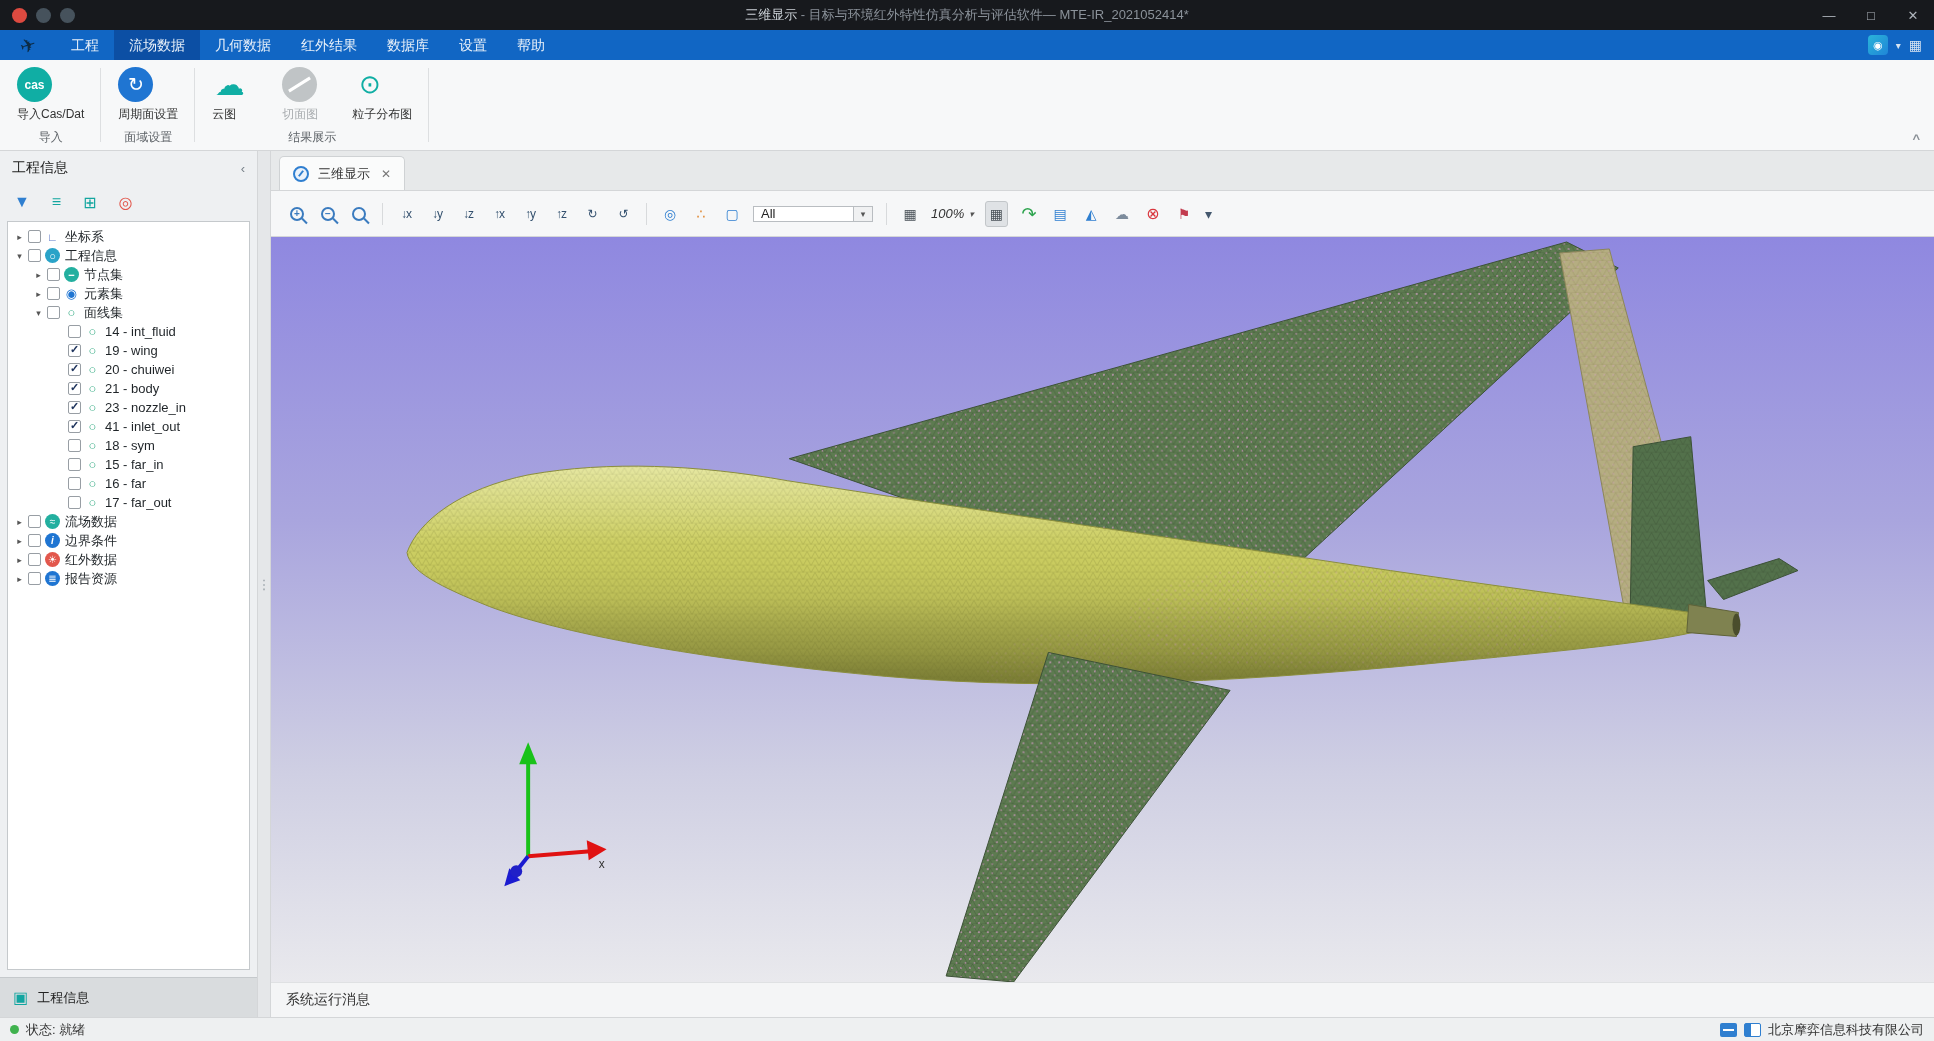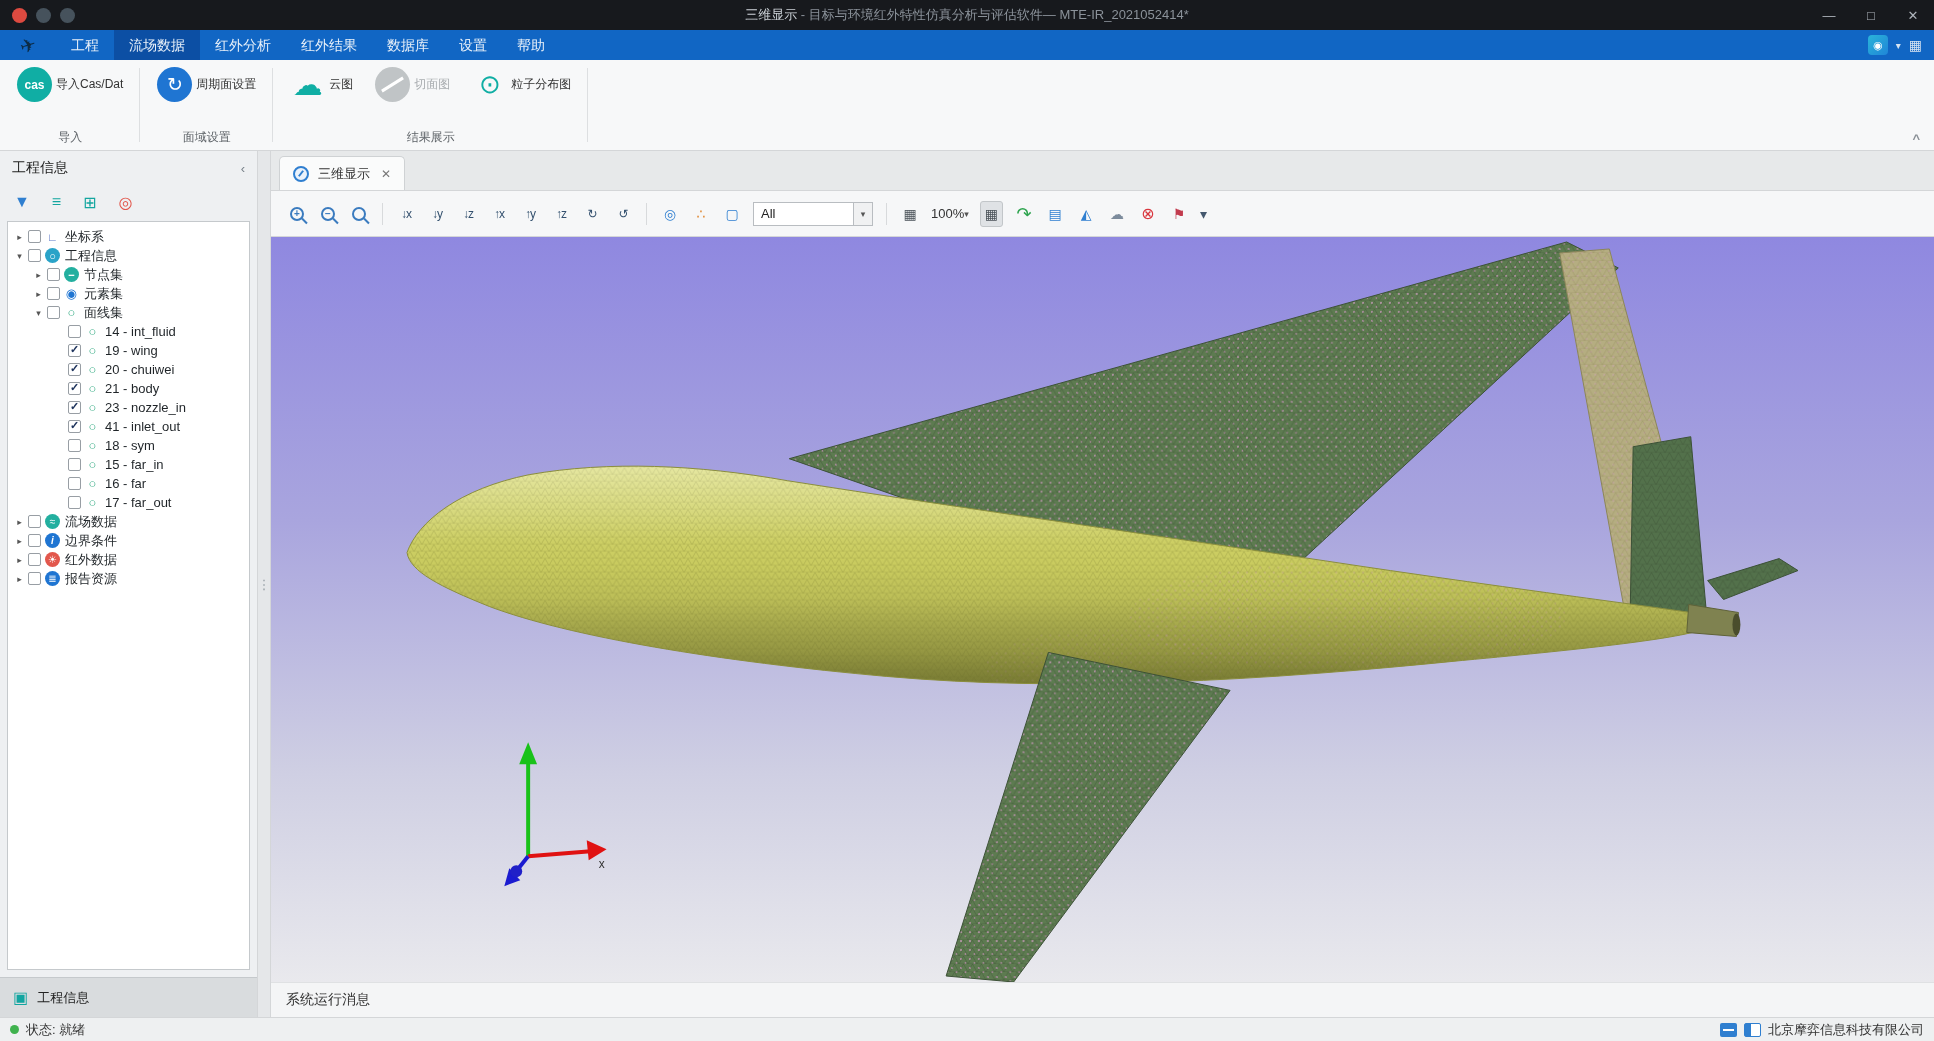--- a/index.html
+++ b/index.html
@@ -26,21 +26,21 @@
   .menu-tab.active { background: #0c4fa4; }
   .menu-right { margin-left: auto; display: flex; align-items: center; gap: 8px; margin-right: 12px; }
   .mr-app { width: 20px; height: 20px; border-radius: 4px; background: linear-gradient(135deg,#2ab4d9,#1f86d8); display: flex; align-items: center; justify-content: center; color: #fff; font-size: 11px; }
   .mr-caret { font-size: 10px; color: #d7e4f2; }
   .mr-apps { font-size: 14px; color: #d7e4f2; }
   
   .ribbon { height: 91px; background: #f7f8f9; border-bottom: 1px solid #d4d6d8; display: flex; position: relative; }
   .rgroup { display: flex; flex-direction: column; padding: 6px 14px 0 14px; position: relative; }
   .rgroup::after { content: ''; position: absolute; right: 0; top: 8px; bottom: 8px; width: 1px; background: #dddfe1; }
   .rgroup .btns { display: flex; gap: 16px; flex: 1; align-items: flex-start; }
-  .rbtn { display: flex; flex-direction: row; align-items: center; gap: 4px; min-width: 54px; padding: 1px 3px; cursor: default; }
+  .rbtn { display: flex; flex-direction: column; align-items: flex-start; gap: 4px; min-width: 54px; padding: 1px 3px; cursor: default; }
   .rbtn .big { width: 35px; height: 35px; border-radius: 50%; display: flex; align-items: center; justify-content: center; }
   .rbtn .lbl { font-size: 12px; color: #333; white-space: nowrap; }
   .rbtn.disabled .lbl { color: #a9adb0; }
   .ic-cas { background: #10aea4; color: #fff; font-size: 12px; font-weight: bold; }
   .ic-period { background: #1f75d2; color: #fff; font-size: 19px; }
   .ic-cloud { background: transparent; color: #10aea4; font-size: 30px; }
   .ic-slice { background: #c0c4c6; position: relative; }
   .ic-slice::after { content: ''; position: absolute; left: 5px; right: 5px; top: 16px; height: 3px; background: #fff; transform: rotate(-32deg); }
   .ic-particle { background: transparent; color: #10aea4; font-size: 26px; }
   .glabel { height: 24px; line-height: 22px; text-align: center; font-size: 12px; color: #5e6368; }
@@ -89,23 +89,23 @@
   .vtoolbar { height: 46px; background: #f6f7f8; border-bottom: 1px solid #d4d6d8; display: flex; align-items: center; gap: 11px; padding: 0 16px; font-size: 14px; color: #44586e; }
   .ticn { min-width: 20px; height: 26px; display: flex; align-items: center; justify-content: center; cursor: default; }
   .mag { width: 14px; height: 14px; border: 2px solid #3a7bbf; border-radius: 50%; position: relative; display: flex; align-items: center; justify-content: center; }
   .mag::after { content: ''; position: absolute; width: 7px; height: 2px; background: #3a7bbf; right: -6px; bottom: -3px; transform: rotate(45deg); }
   .mag i { font-style: normal; font-size: 10px; font-weight: bold; color: #3a7bbf; line-height: 1; }
   .axis-ic { font-size: 12px; color: #33506e; letter-spacing: -1px; }
   .sep { width: 1px; height: 22px; background: #d8dadc; margin: 0 2px; }
   .c-blue { color: #2f7fd0; } .c-orange { color: #e0862e; } .c-dark { color: #4a5258; }
   .c-green { color: #2ea44f; font-size: 18px; } .c-gray { color: #7c8b9c; }
   .c-red { color: #d9363e; font-size: 16px; } .c-crimson { color: #c23b4e; }
-  .select { width: 120px; height: 24px; background: #fff; border: 1px solid #b9bdc1; display: flex; align-items: center; padding-left: 7px; font-size: 13px; color: #222; }
+  .select { width: 120px; height: 16px; background: #fff; border: 1px solid #b9bdc1; display: flex; align-items: center; padding-left: 7px; font-size: 13px; color: #222; }
   .select .scaret { margin-left: auto; width: 19px; height: 100%; background: #f0f1f2; border-left: 1px solid #b9bdc1; display: flex; align-items: center; justify-content: center; font-size: 9px; color: #555; }
-  .zoomctl { display: flex; align-items: center; font-size: 13px; color: #333; }
+  .zoomctl { display: flex; align-items: center; gap: 5px; font-size: 13px; color: #333; font-style: italic; }
   .zoomctl .zcaret { font-size: 9px; color: #555; }
   .pressed { background: #dfe2e5; border: 1px solid #c2c6c9; border-radius: 3px; padding: 0 4px; }
   .viewport { flex: 1; position: relative; min-height: 0; }
   .viewport svg { position: absolute; inset: 0; width: 100%; height: 100%; display: block; }
   .msgbar { height: 35px; background: #f4f5f6; border-top: 1px solid #dfe1e3; display: flex; align-items: center; padding: 0 15px; font-size: 14px; color: #333; }
   
   .statusbar { height: 24px; background: #eef0f1; border-top: 1px solid #d4d6d8; display: flex; align-items: center; padding: 0 10px; font-size: 13px; color: #333; }
   .sdot { width: 9px; height: 9px; border-radius: 50%; background: #3fb24e; margin-right: 7px; flex: none; }
   .sb-right { margin-left: auto; display: flex; align-items: center; gap: 7px; }
   .sb-ic1 { width: 17px; height: 14px; background: #2f7fd0; border-radius: 2px; position: relative; }
@@ -128,21 +128,21 @@
     <span class="tb-btn">—</span>
     <span class="tb-btn">□</span>
     <span class="tb-btn">✕</span>
   </div>
 </div>
 
 <div class="menubar">
   <span class="menu-logo">✈</span>
   <span class="menu-tab">工程</span>
   <span class="menu-tab active">流场数据</span>
-  <span class="menu-tab">红外分析</span>
+  <span class="menu-tab">几何数据</span>
   <span class="menu-tab">红外结果</span>
   <span class="menu-tab">数据库</span>
   <span class="menu-tab">设置</span>
   <span class="menu-tab">帮助</span>
   <div class="menu-right">
     <span class="mr-app">◉</span>
     <span class="mr-caret">▾</span>
     <span class="mr-apps">▦</span>
   </div>
 </div>

